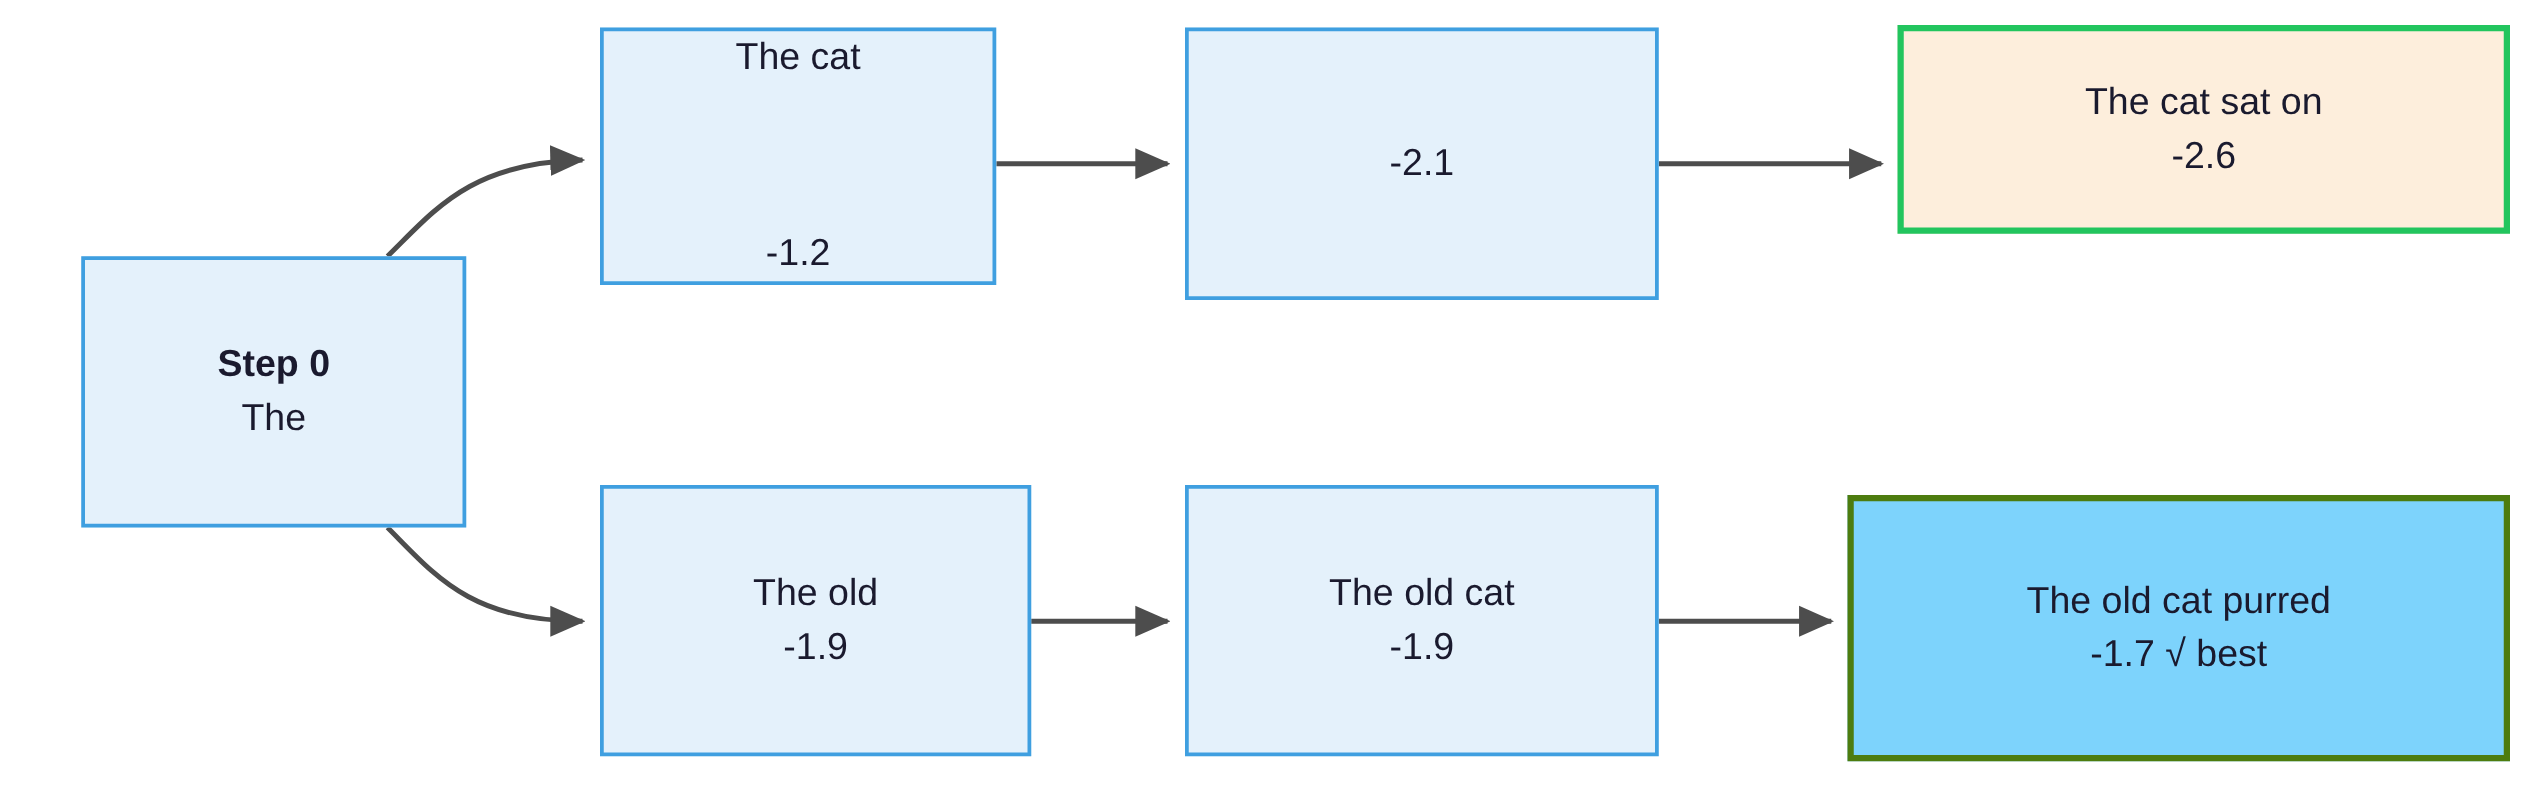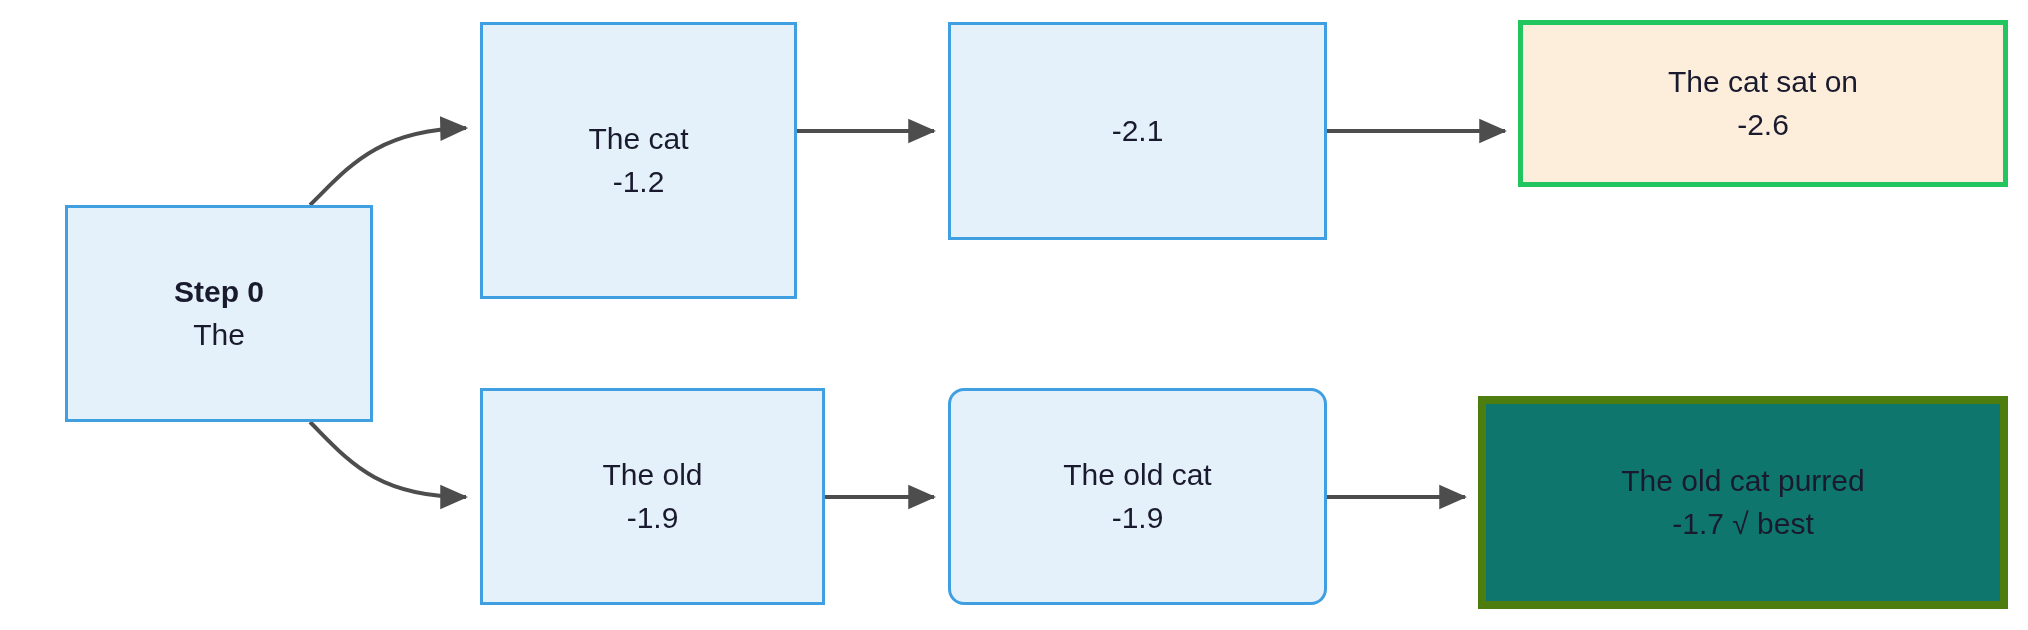--- a/index.html
+++ b/index.html
@@ -49,22 +49,22 @@
   
   .node.blue {
     background: #e4f1fb;
     border: 3px solid #3f9fe0;
   }
   .node.orange {
     background: #fdeedc;
     border: 5px solid #22c55e;
   }
   .node.green {
-    background: #0f766e;
-    border: 8px solid #4d7c0f;
+    background: #7dd3fc;
+    border: 5px solid #4d7c0f;
   }
 </style>
 </head>
 <body>
 
 <div id="canvas">
 
   <svg id="edges" viewBox="0 0 2028 630" width="2028" height="630" xmlns="http://www.w3.org/2000/svg">
     <defs>
       <marker id="arrowhead" viewBox="0 0 10 10" refX="9.2" refY="5" markerWidth="7" markerHeight="7" orient="auto-start-reverse">
@@ -81,40 +81,40 @@
 
     <path d="M 797 497 L 934 497" fill="none" stroke="#4d4d4d" stroke-width="4" marker-end="url(#arrowhead)"></path>
     <path d="M 1327 497 L 1465 497" fill="none" stroke="#4d4d4d" stroke-width="4" marker-end="url(#arrowhead)"></path>
   </svg>
 
   <div class="node blue" style="left:22px; top:205px; width:308px; height:217px; font-size:30px;margin-left:43px;">
     <span class="line title">Step 0</span>
     <span class="line">The</span>
   </div>
 
-  <div class="node blue" style="left:480px; top:22px; width:317px; height:277px; font-size:30px;">
+  <div class="node blue" style="left:480px; top:22px; width:317px; height:206px; font-size:30px;justify-content:space-between;">
     <span class="line">The cat</span>
     <span class="line">-1.2</span>
   </div>
 
   <div class="node blue" style="left:948px; top:22px; width:379px; height:218px; font-size:30px;">
     <span class="line">-2.1</span>
   </div>
 
   <div class="node orange" style="left:1518px; top:20px; width:490px; height:167px; font-size:30px;">
     <span class="line">The cat sat on</span>
     <span class="line">-2.6</span>
   </div>
 
   <div class="node blue" style="left:480px; top:388px; width:345px; height:217px; font-size:30px;">
     <span class="line">The old</span>
     <span class="line">-1.9</span>
   </div>
 
-  <div class="node blue" style="left:948px; top:388px; width:379px; height:217px; font-size:30px;border-radius:16px;">
+  <div class="node blue" style="left:948px; top:388px; width:379px; height:217px; font-size:30px;">
     <span class="line">The old cat</span>
     <span class="line">-1.9</span>
   </div>
 
   <div class="node green" style="left:1478px; top:396px; width:530px; height:213px; font-size:30px;">
     <span class="line">The old cat purred</span>
     <span class="line">-1.7 √ best</span>
   </div>
 
 </div>

